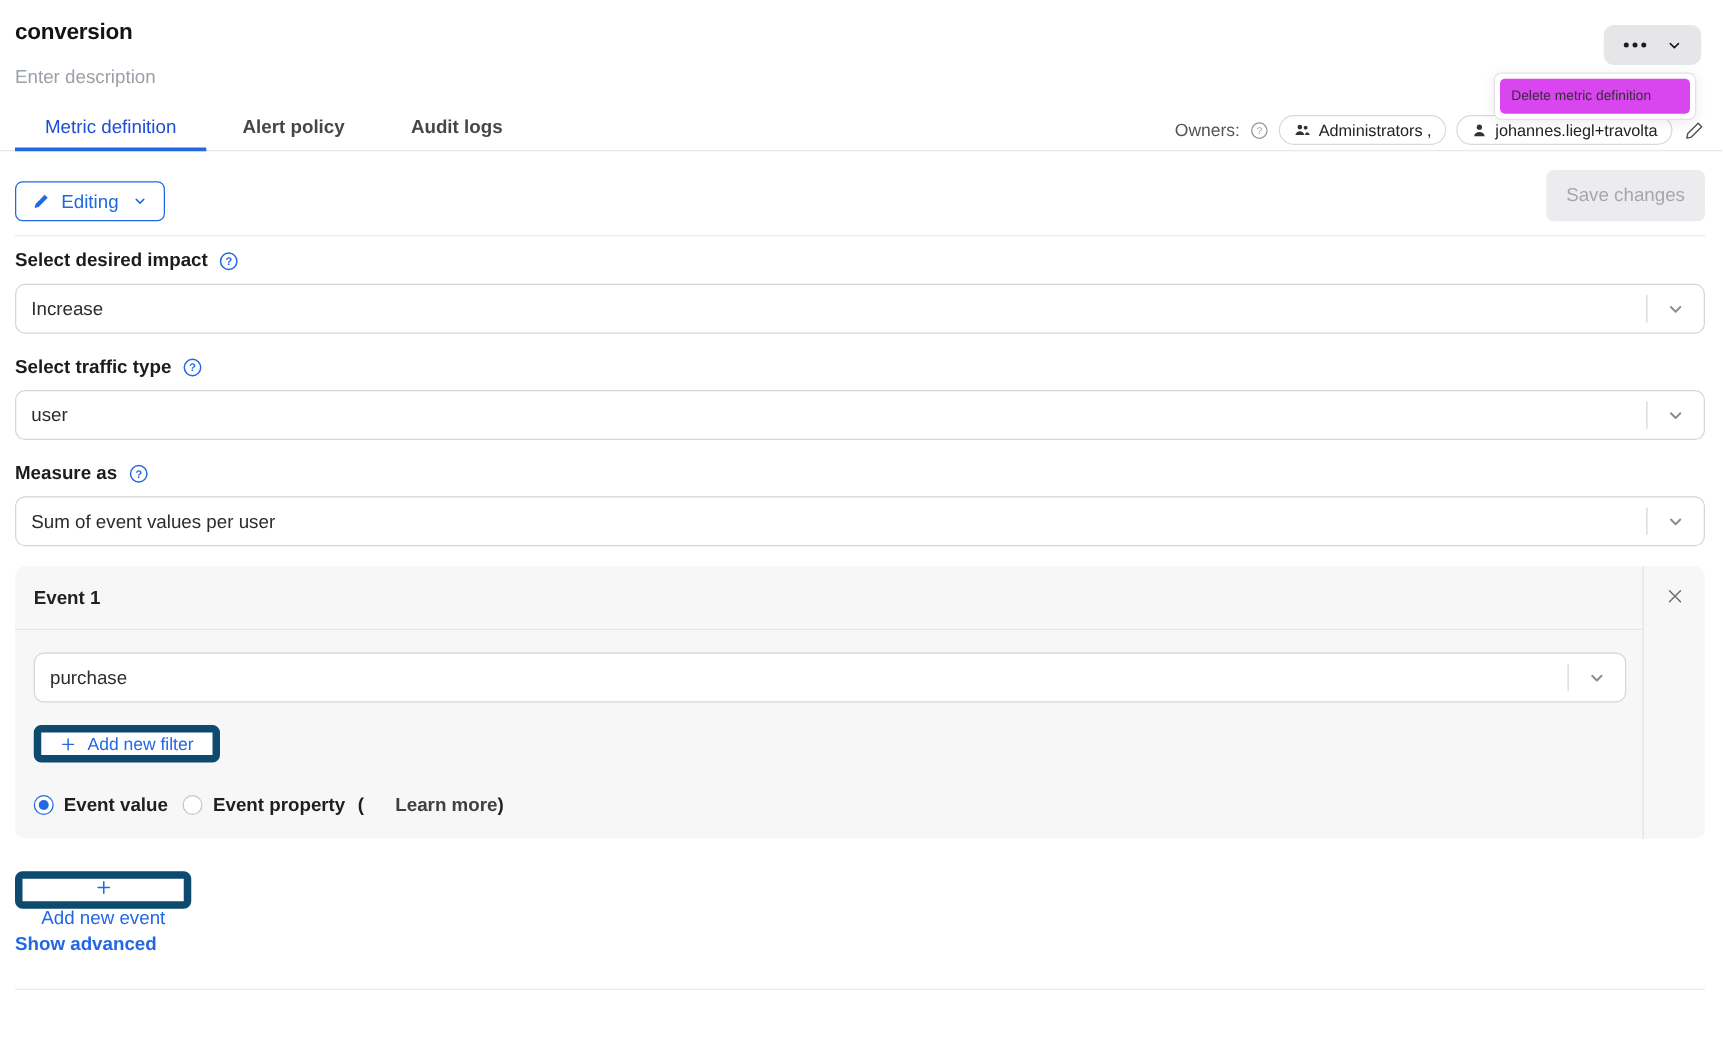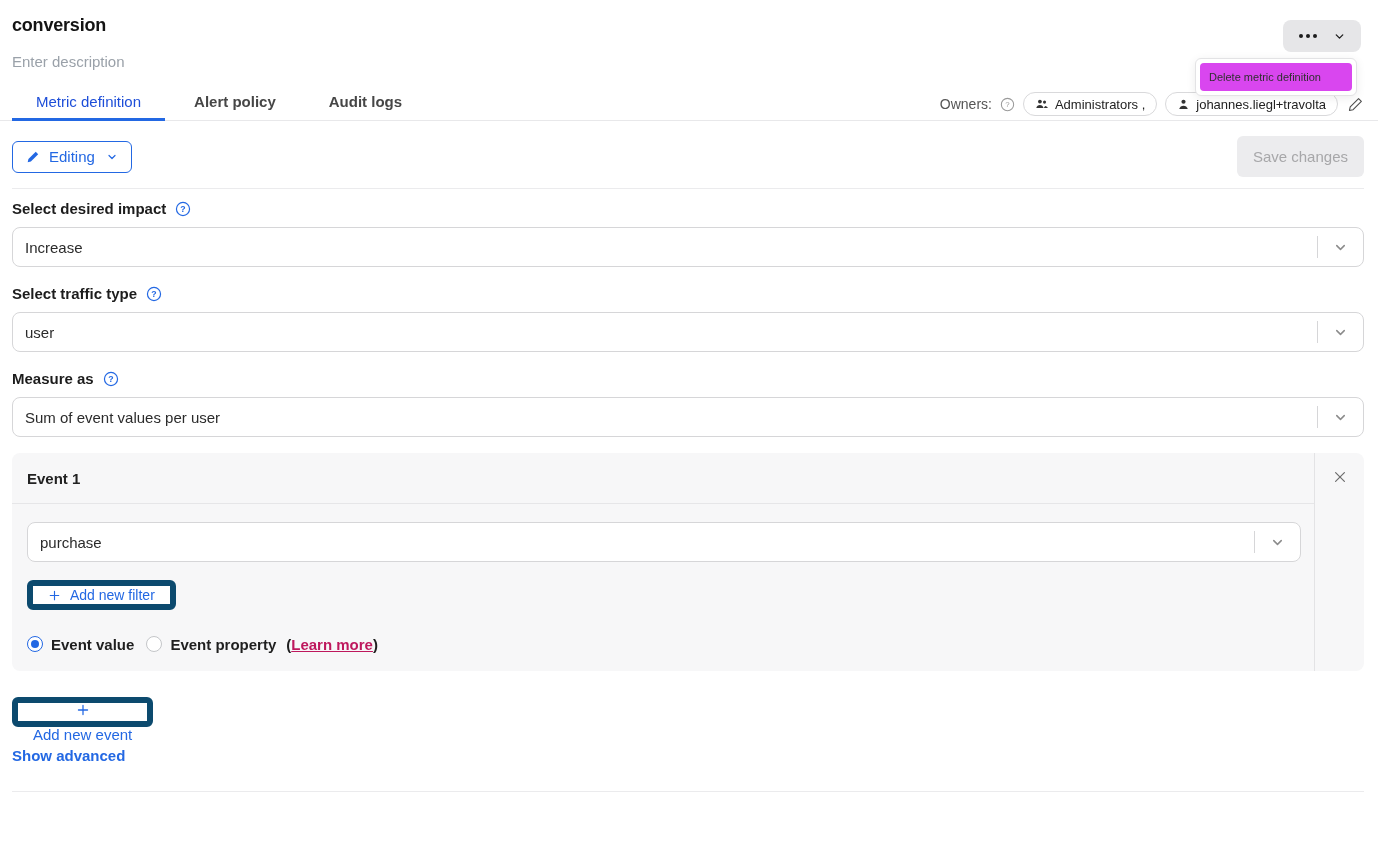--- a/index.html
+++ b/index.html
@@ -60,21 +60,21 @@
   
   .tabs { margin: 20px -14px 0 -12px; padding: 0 14px 0 12px; display: flex; gap: 5px; border-bottom: 1px solid #e8e8ea; }
   .tab {
     position: relative; padding: 2px 24px 9px; font-size: 15px; line-height: 19px;
     font-weight: 600; color: #464646; cursor: pointer;
   }
   .tab.active { font-weight: 400; color: #1d4ed8; }
   .tab.active::after { content: ""; position: absolute; left: 0; right: 0; bottom: -1px; height: 3px; background: #2368e3; }
 
   
-  .toolbar { margin-top: 15px; display: flex; justify-content: space-between; align-items: center; }
+  .toolbar { margin-top: 15px; display: flex; justify-content: space-between; align-items: flex-end; }
   .editing-btn {
     height: 32px; display: inline-flex; align-items: center; padding: 0 13px;
     border: 1px solid #2368e3; border-radius: 6px; background: #fff; color: #2368e3;
     font-size: 15px; font-weight: 500; gap: 9px; cursor: pointer;
   }
   .save-btn {
     height: 41px; padding: 0 16px; border: none; border-radius: 6px;
     background: #ececee; color: #a7a7a9; font-size: 15px; font-weight: 500;
     font-family: "Liberation Sans", sans-serif; cursor: default;
   }
@@ -107,21 +107,21 @@
     font-size: 14px; font-weight: 500; cursor: pointer; text-align: center;
   }
   .add-filter { margin-top: 18px; }
   .radio-row { margin-top: 26px; display: flex; align-items: flex-start; font-size: 15px; font-weight: 700; color: #1f1f1f; }
   .radio { width: 16px; height: 16px; border-radius: 50%; border: 1.5px solid #c4c6c9; background: #fff; position: relative; cursor: pointer; flex: none; }
   .radio.checked { border-color: #2368e3; }
   .radio.checked::after { content: ""; position: absolute; left: 2.5px; top: 2.5px; width: 8px; height: 8px; border-radius: 50%; background: #2368e3; }
   .radio-label { margin-left: 8px; cursor: pointer; }
   .radio-gap { width: 12px; }
   .learn-more-wrap { margin-left: 10px; font-weight: 700; }
-  .learn-more { color: #be185d; text-decoration: underline; cursor: pointer; }
+  .learn-more { color: #404040; cursor: pointer; margin-left: 25px; }
   .event-close-col { width: 50px; border-left: 1px solid #e3e3e5; position: relative; flex: none; }
   .close-btn { position: absolute; top: 16px; left: 50%; transform: translateX(-50%); color: #6f6f6f; cursor: pointer; }
 
   .add-event { margin-top: 26px; font-size: 15px; flex-direction: column; }
   .show-advanced { margin-top: 20px; display: inline-block; color: #2368e3; font-size: 15px; font-weight: 700; cursor: pointer; }
   .bottom-div { margin-top: 26px; height: 1px; background: #ebebed; }
 </style>
 </head>
 <body>
 

